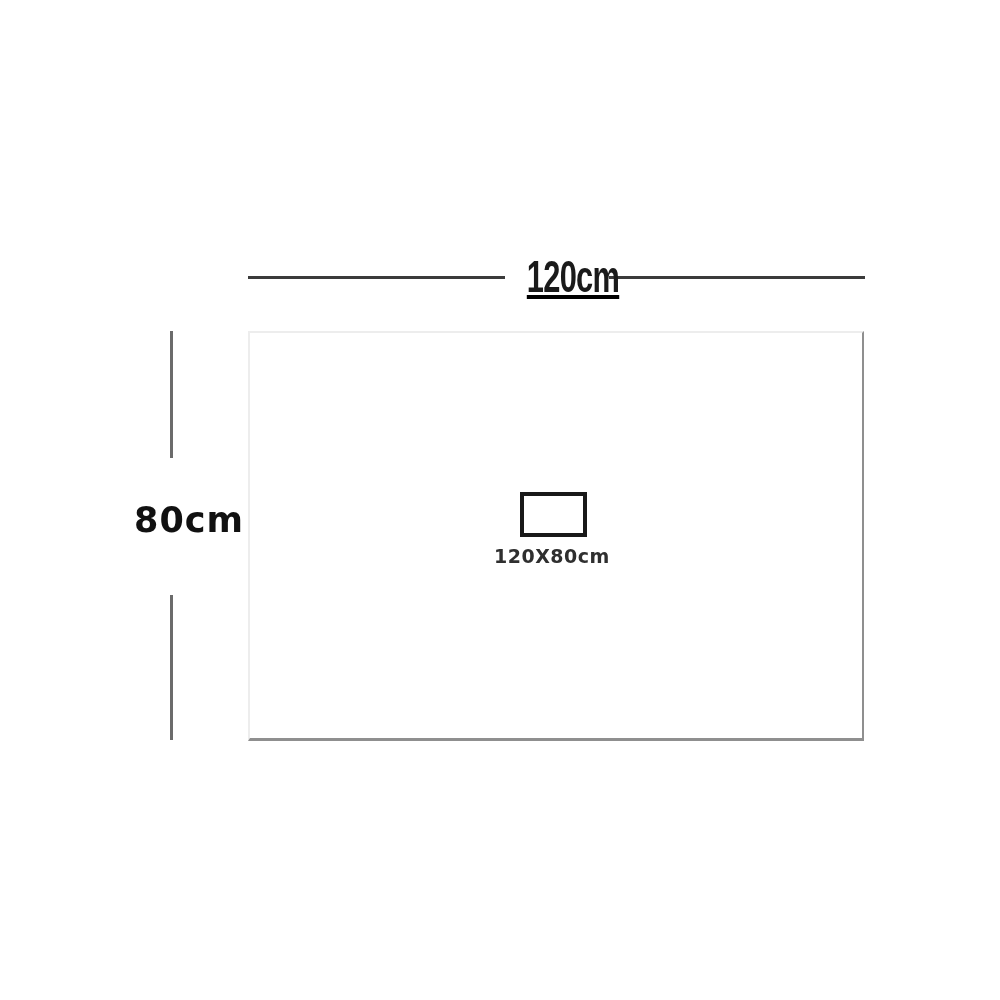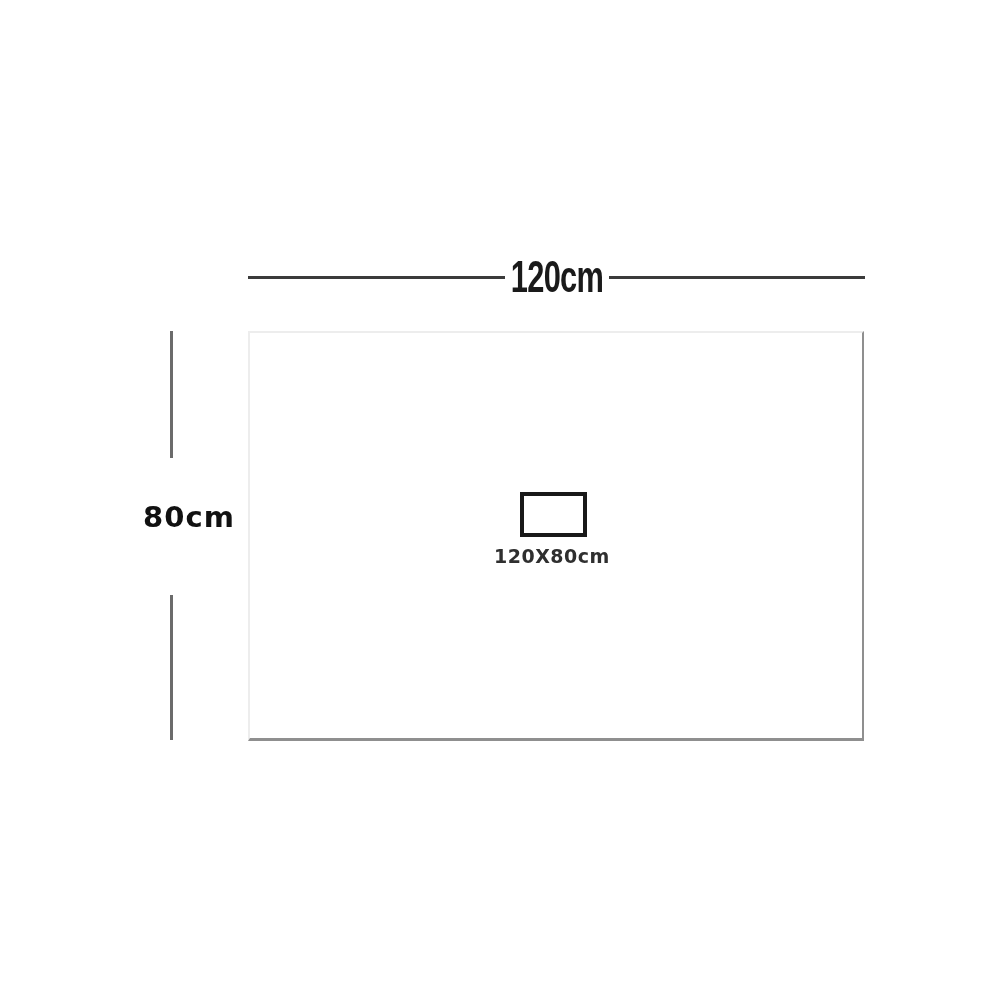--- a/index.html
+++ b/index.html
@@ -26,23 +26,23 @@
     align-items: center;
   }
   .hline {
     flex: 1;
     height: 3px;
     background: var(--horizontal-line, #3b3b3b);
   }
   .wlabel-box {
     width: 100px;
     display: flex;
-    justify-content: center;
     overflow: visible;
     padding: 0 2px;
+    text-decoration: underline;
   }
   .wlabel {
     display: inline-block;
     font-family: "Liberation Sans", sans-serif;
     font-weight: bold;
     font-size: 44px;
     line-height: 1;
     color: var(--width-label-color, #1a1a1a);
     letter-spacing: -1px;
     transform: scaleX(0.70);
@@ -60,21 +60,21 @@
   .vseg-top    { top: 331px; height: 127px; }
   .vseg-bottom { top: 595px; height: 145px; }
   .hlabel {
     position: absolute;
     left: 129px;
     top: 503px;
     width: 120px;
     text-align: center;
     font-family: "DejaVu Sans", sans-serif;
     font-weight: bold;
-    font-size: 29px;
+    font-size: 35px;
     line-height: 1;
     letter-spacing: 1px;
     color: var(--height-label-color, #111111);
     white-space: nowrap;
   }
 
   
   .board {
     position: absolute;
     left: 248px;

